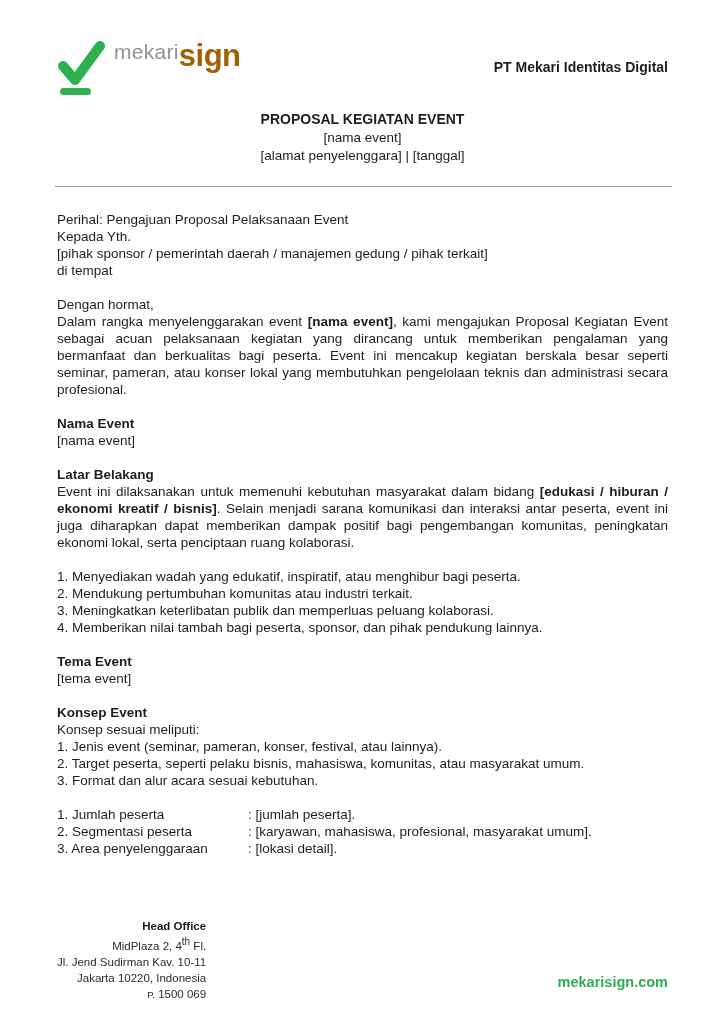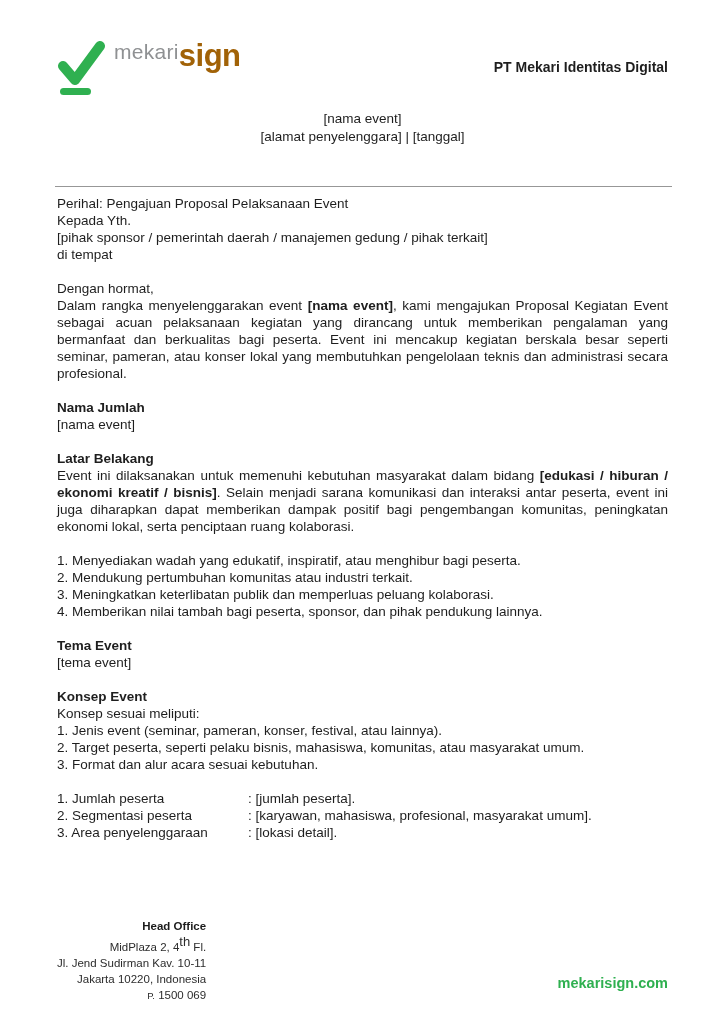--- a/index.html
+++ b/index.html
@@ -16,34 +16,34 @@
   .logo-text { display:flex; flex-direction:row; padding-top:2px; }
   .logo-mekari { color:#8f9193; font-size:21px; line-height:23px; font-weight:500; letter-spacing:.3px; }
   .logo-sign { color:#a16207; font-size:31px; line-height:31px; font-weight:800; letter-spacing:-.5px; }
   .company-name { font-weight:700; font-size:14px; margin-top:21px; }
   
   .title-block { position:absolute; top:110px; left:0; right:0; text-align:center; }
   .doc-title { font-weight:700; font-size:14px; line-height:19px; }
   .doc-sub { font-size:13.5px; line-height:17.5px; }
   .rule { position:absolute; top:186px; left:55px; right:53px; border-top:1px solid #979797; }
   
-  .content { position:absolute; top:195px; left:57px; right:57px; }
+  .content { position:absolute; top:211px; left:57px; right:57px; }
   .content p { margin:0; }
   .block { margin-bottom:17px; }
   .justify { text-align:justify; }
   .h { font-weight:700; }
   b { font-weight:700; }
   .trow { display:flex; }
   .trow .lbl { width:191px; flex-shrink:0; }
   
   .footer { position:absolute; top:918px; left:57px; right:57px;
     display:flex; justify-content:space-between; align-items:flex-end;text-align:right; }
   .footer-left { font-size:11.5px; line-height:16px; color:#2c2c2c; }
   .footer-office { font-weight:700; color:#1b1b1b; }
-  .sup { font-size:13px; vertical-align:super;margin-top:16px; }
+  .sup { font-size:10px; vertical-align:super;margin-top:16px; }
   .plabel { font-size:9.5px; }
   .website { font-weight:700; font-size:14.5px; padding-bottom:12px; }
 </style>
 </head>
 <body>
 
 <div class="header">
   <div class="logo">
     <span class="logo-mark">
       <svg width="48" height="60" viewBox="0 0 48 60">
@@ -53,20 +53,21 @@
     </span>
     <span class="logo-text">
       <span class="logo-mekari">mekari</span>
       <span class="logo-sign">sign</span>
     </span>
   </div>
   <div class="company-name">PT Mekari Identitas Digital</div>
 </div>
 
 <div class="title-block">
+  <div class="doc-title">PROPOSAL KEGIATAN EVENT</div>
   <div class="doc-sub">[nama event]</div>
   <div class="doc-sub">[alamat penyelenggara] | [tanggal]</div>
 </div>
 
 <div class="rule"></div>
 
 <div class="content">
 
   <p class="block">Perihal: Pengajuan Proposal Pelaksanaan Event</p>
 
@@ -75,21 +76,21 @@
     <p>[pihak sponsor / pemerintah daerah / manajemen gedung / pihak terkait]</p>
     <p>di tempat</p>
   </div>
 
   <div class="block">
     <p>Dengan hormat,</p>
     <p class="justify"><span>Dalam rangka menyelenggarakan event </span><b>[nama event]</b><span>, kami mengajukan Proposal Kegiatan Event sebagai acuan pelaksanaan kegiatan yang dirancang untuk memberikan pengalaman yang bermanfaat dan berkualitas bagi peserta. Event ini mencakup kegiatan berskala besar seperti seminar, pameran, atau konser lokal yang membutuhkan pengelolaan teknis dan administrasi secara profesional.</span></p>
   </div>
 
   <div class="block">
-    <p class="h">Nama Jumlah</p>
+    <p class="h">Nama Event</p>
     <p>[nama event]</p>
   </div>
 
   <div class="block">
     <p class="h">Latar Belakang</p>
     <p class="justify"><span>Event ini dilaksanakan untuk memenuhi kebutuhan masyarakat dalam bidang </span><b>[edukasi / hiburan / ekonomi kreatif / bisnis]</b><span>. Selain menjadi sarana komunikasi dan interaksi antar peserta, event ini juga diharapkan dapat memberikan dampak positif bagi pengembangan komunitas, peningkatan ekonomi lokal, serta penciptaan ruang kolaborasi.</span></p>
   </div>
 
   <div class="block">
     <p>1. Menyediakan wadah yang edukatif, inspiratif, atau menghibur bagi peserta.</p>

